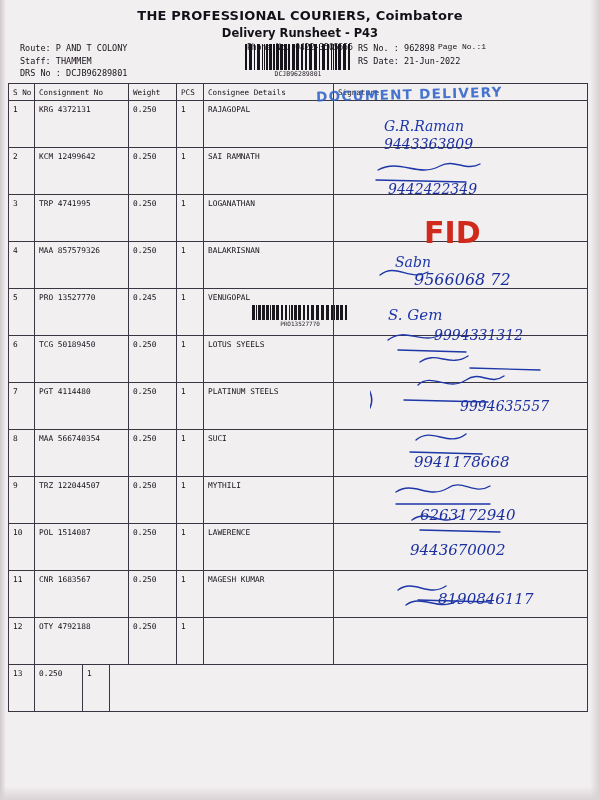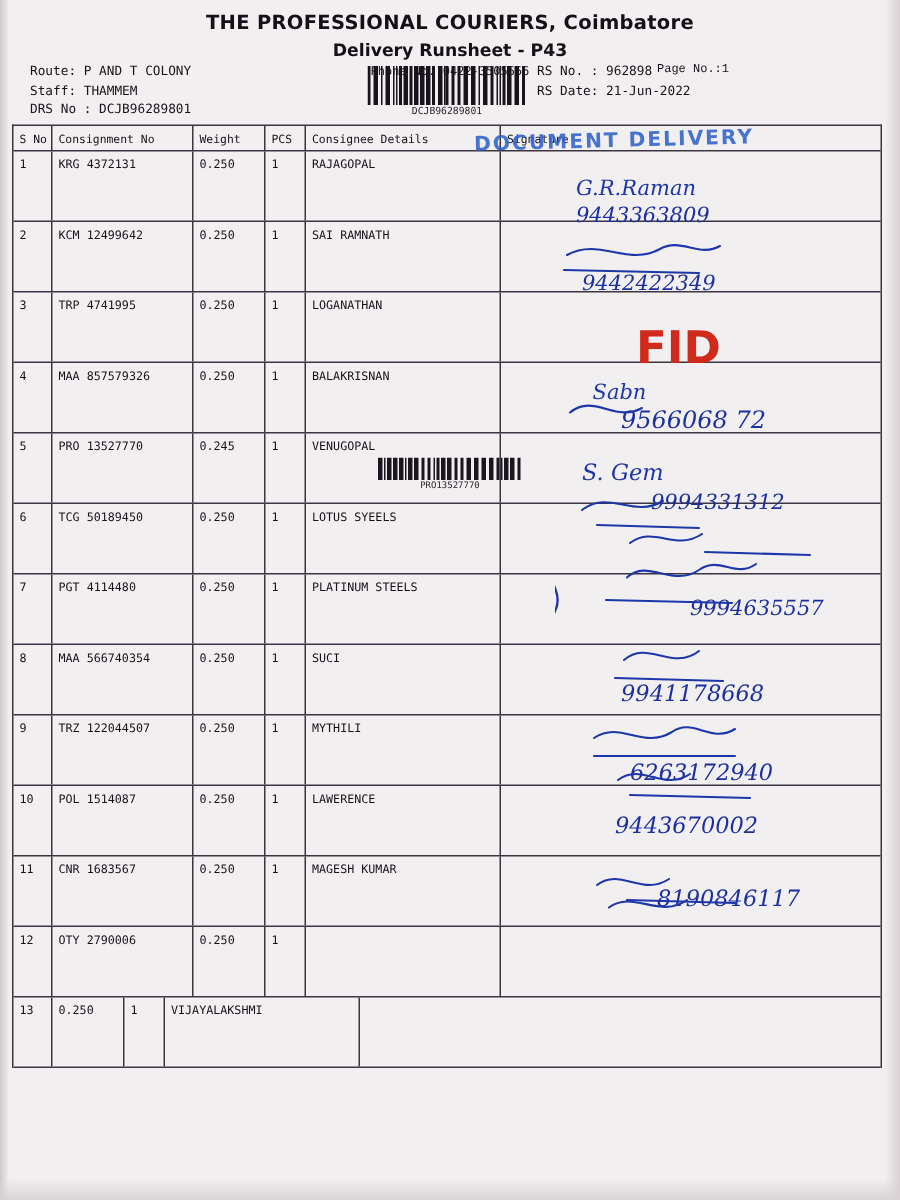--- a/index.html
+++ b/index.html
@@ -352,31 +352,30 @@
       <div class="row data-row">
         <div class="cell c-sno">11</div>
         <div class="cell c-cons">CNR 1683567</div>
         <div class="cell c-wt">0.250</div>
         <div class="cell c-pcs">1</div>
         <div class="cell c-name">MAGESH KUMAR</div>
         <div class="cell c-sign last"></div>
       </div>
       <div class="row data-row">
         <div class="cell c-sno">12</div>
-        <div class="cell c-cons">OTY 2790006</div>
+        <div class="cell c-cons">OTY 4792188</div>
         <div class="cell c-wt">0.250</div>
         <div class="cell c-pcs">1</div>
         <div class="cell c-name"></div>
         <div class="cell c-sign last"></div>
       </div>
       <div class="row data-row">
         <div class="cell c-sno">13</div>
         <div class="cell c-wt">0.250</div>
         <div class="cell c-pcs">1</div>
-        <div class="cell c-name">VIJAYALAKSHMI</div>
         <div class="cell c-sign last"></div>
       </div>
     </div>
 
   <div class="inner-barcode" id="inner-barcode">
       <i style="width: 3px; margin-right: 1px;"></i>
       <i style="width: 1px; margin-right: 1px;"></i>
       <i style="width: 3px; margin-right: 1px;"></i>
       <i style="width: 3px; margin-right: 1px;"></i>
       <i style="width: 3px; margin-right: 1px;"></i>

